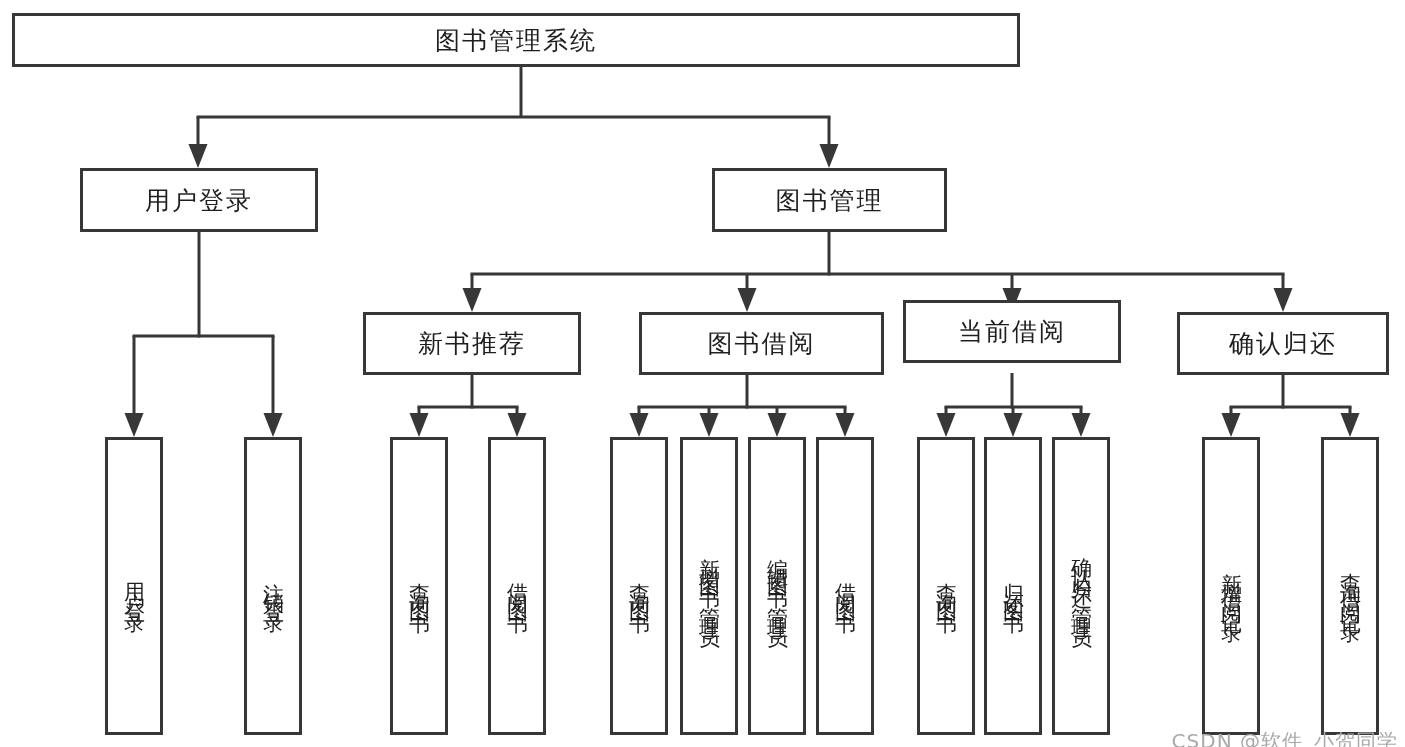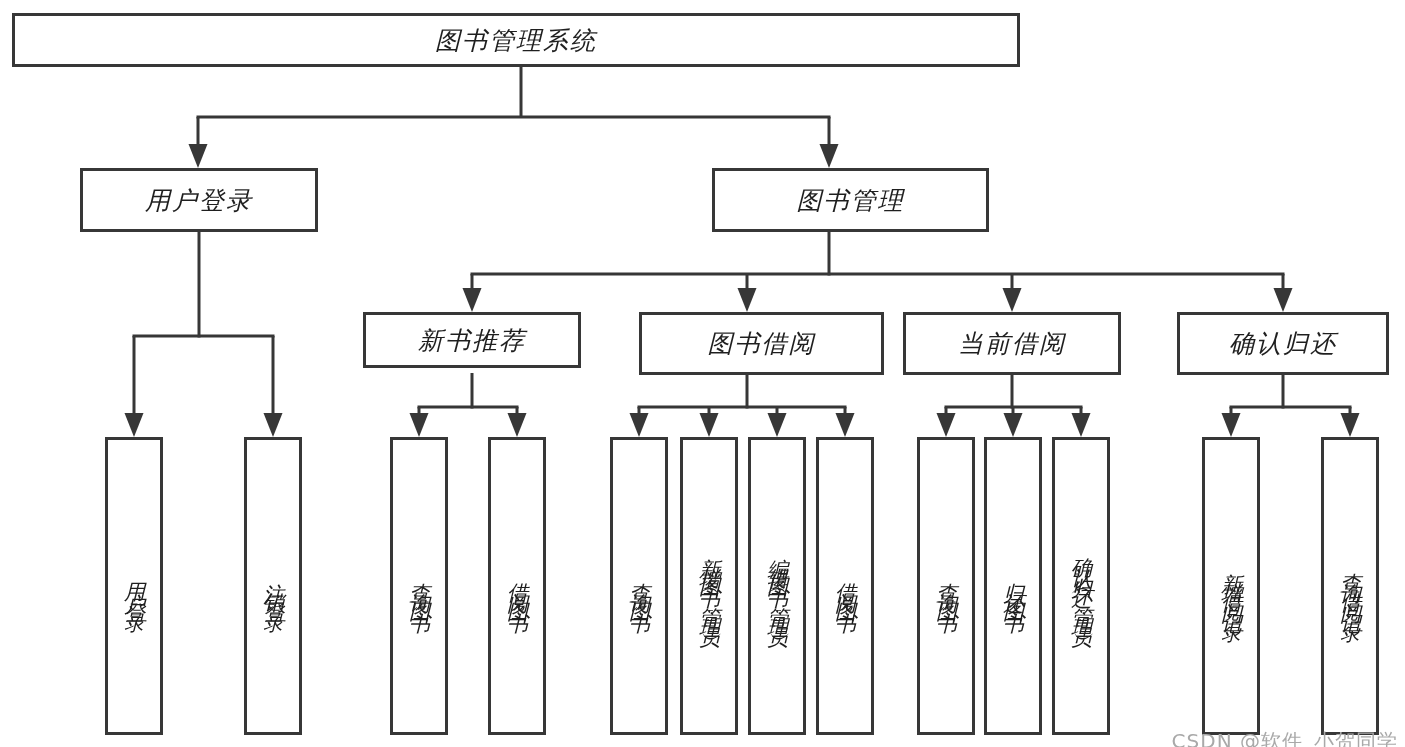--- a/index.html
+++ b/index.html
@@ -21,21 +21,20 @@
     background:var(--page-bg);
   }
   .box{
     position:absolute;
     box-sizing:border-box;
     border:3px solid var(--line);
     background:var(--box-bg);
     color:var(--text);
     display:flex;align-items:center;justify-content:center;
     text-align:right;
-    font-style:italic;
   }
   .h{
     font-size:25px;
     letter-spacing:2px;
     white-space:nowrap;
   }
   .v{
     writing-mode:vertical-rl;
     text-orientation:mixed;
     font-size:21px;
@@ -113,25 +112,25 @@
       <polygon points="1071.5,413 1090.5,413 1081,437" fill="#373737"></polygon>
       <line x1="1231" y1="407" x2="1231" y2="423" stroke="#373737" stroke-width="3"></line>
       <polygon points="1221.5,413 1240.5,413 1231,437" fill="#373737"></polygon>
       <line x1="1350" y1="407" x2="1350" y2="423" stroke="#373737" stroke-width="3"></line>
       <polygon points="1340.5,413 1359.5,413 1350,437" fill="#373737"></polygon>
     </svg>
 
   <div class="box h" style="left:12px;top:13px;width:1008px;height:54px">图书管理系统</div>
 
   <div class="box h" style="left:80px;top:168px;width:238px;height:64px">用户登录</div>
-  <div class="box h" style="left:712px;top:168px;width:277px;height:64px">图书管理</div>
+  <div class="box h" style="left:712px;top:168px;width:235px;height:64px">图书管理</div>
 
-  <div class="box h" style="left:363px;top:312px;width:218px;height:56px">新书推荐</div>
+  <div class="box h" style="left:363px;top:312px;width:218px;height:63px">新书推荐</div>
   <div class="box h" style="left:639px;top:312px;width:245px;height:63px">图书借阅</div>
-  <div class="box h" style="left:903px;top:312px;width:218px;height:63px">当前借阅</div>
+  <div class="box h" style="left:903px;top:300px;width:218px;height:63px">当前借阅</div>
   <div class="box h" style="left:1177px;top:312px;width:212px;height:63px">确认归还</div>
 
   <div class="box v" style="left:105px;top:437px;width:58px;height:298px">用户登录</div>
   <div class="box v" style="left:244px;top:437px;width:58px;height:298px">注销登录</div>
 
   <div class="box v" style="left:390px;top:437px;width:58px;height:298px">查询图书</div>
   <div class="box v" style="left:488px;top:437px;width:58px;height:298px">借阅图书</div>
 
   <div class="box v" style="left:610px;top:437px;width:58px;height:298px">查询图书</div>
   <div class="box v" style="left:680px;top:437px;width:58px;height:298px">新增图书（管理员）</div>

